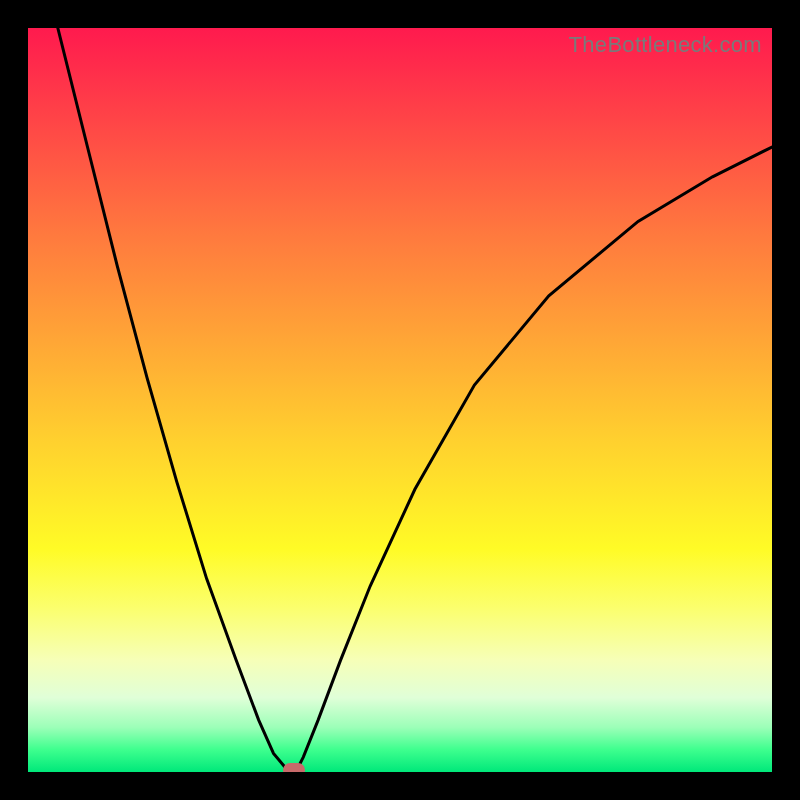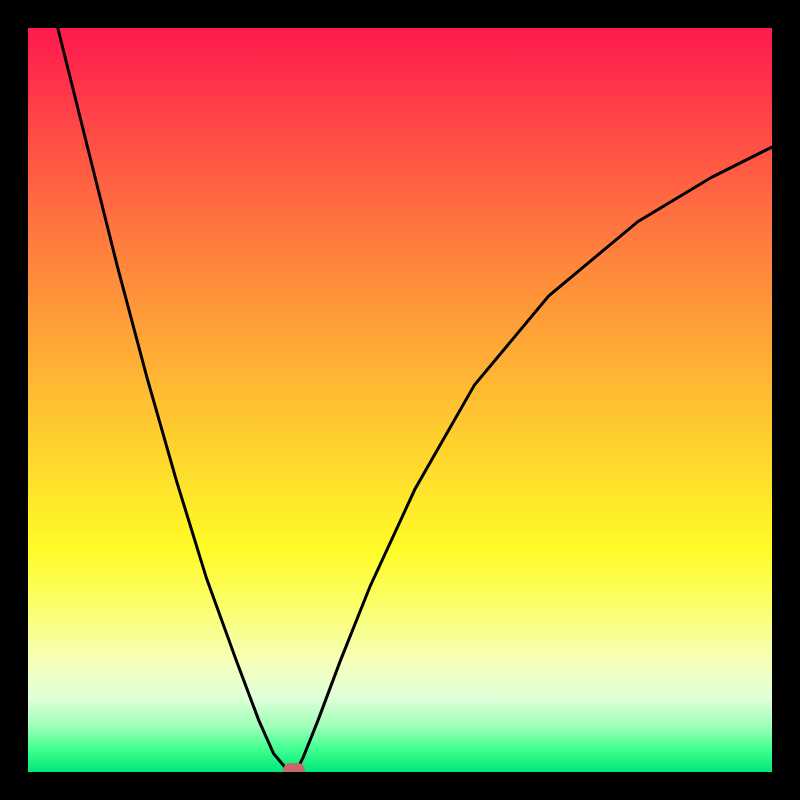--- a/index.html
+++ b/index.html
@@ -61,18 +61,19 @@
     background: #c76a6a;
     border-radius: 8px;
     z-index: 3;
   }
 </style>
 </head>
 <body>
 
 <div class="frame">
   <div class="plot">
+    <div class="watermark">TheBottleneck.com</div>
     <svg class="curve" viewBox="0 0 744 744" preserveAspectRatio="none">
       <path d="M29.8 0.0 L59.5 119.0 L89.3 238.1 L119.0 349.7 L148.8 453.8 L178.6 550.6 L208.3 632.4 L230.6 691.9 L245.5 725.4 L256.7 738.8 L264.1 744.0 L267.8 744.0 L275.3 729.1 L290.2 691.9 L312.5 632.4 L342.2 558.0 L386.9 461.3 L446.4 357.1 L520.8 267.8 L610.1 193.4 L684.5 148.8 L744.0 119.0" fill="none" stroke="#000000" stroke-width="3" stroke-linecap="round"></path>
     </svg>
     <div class="minpoint" style="left: 255.352px; top: 735px; background: rgb(199, 106, 106);"></div>
   </div>
 </div>
 
 </body></html>

